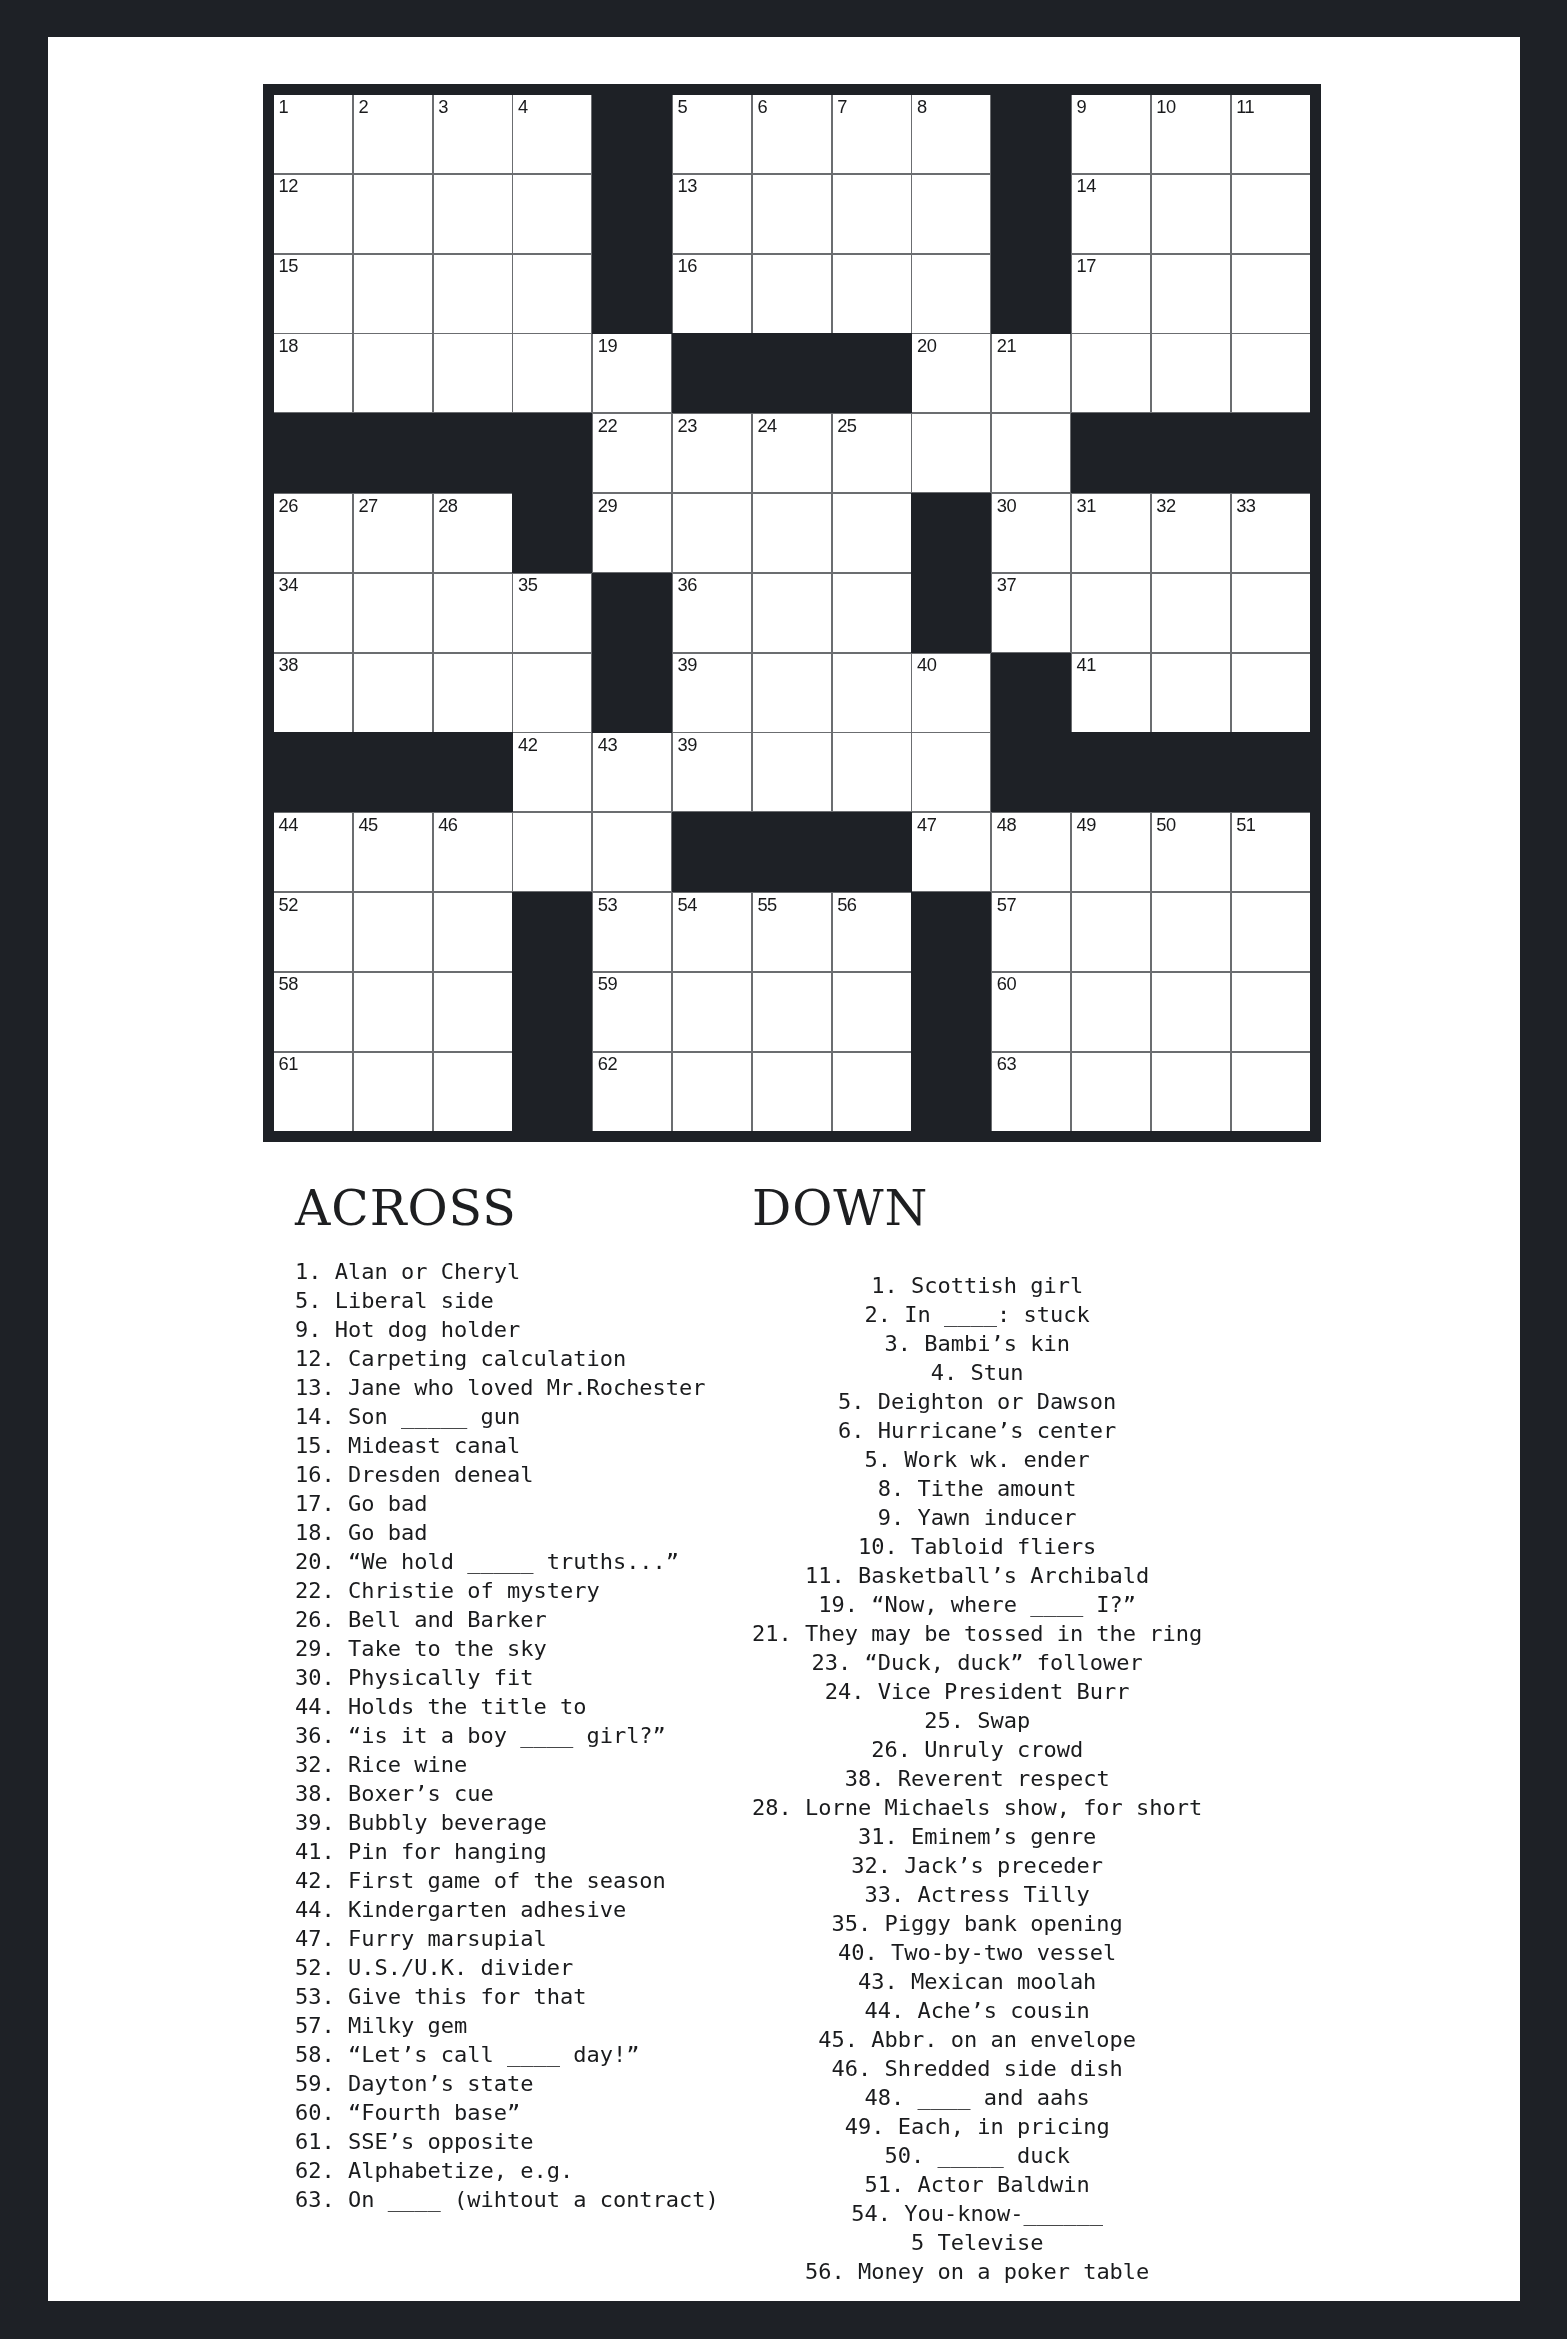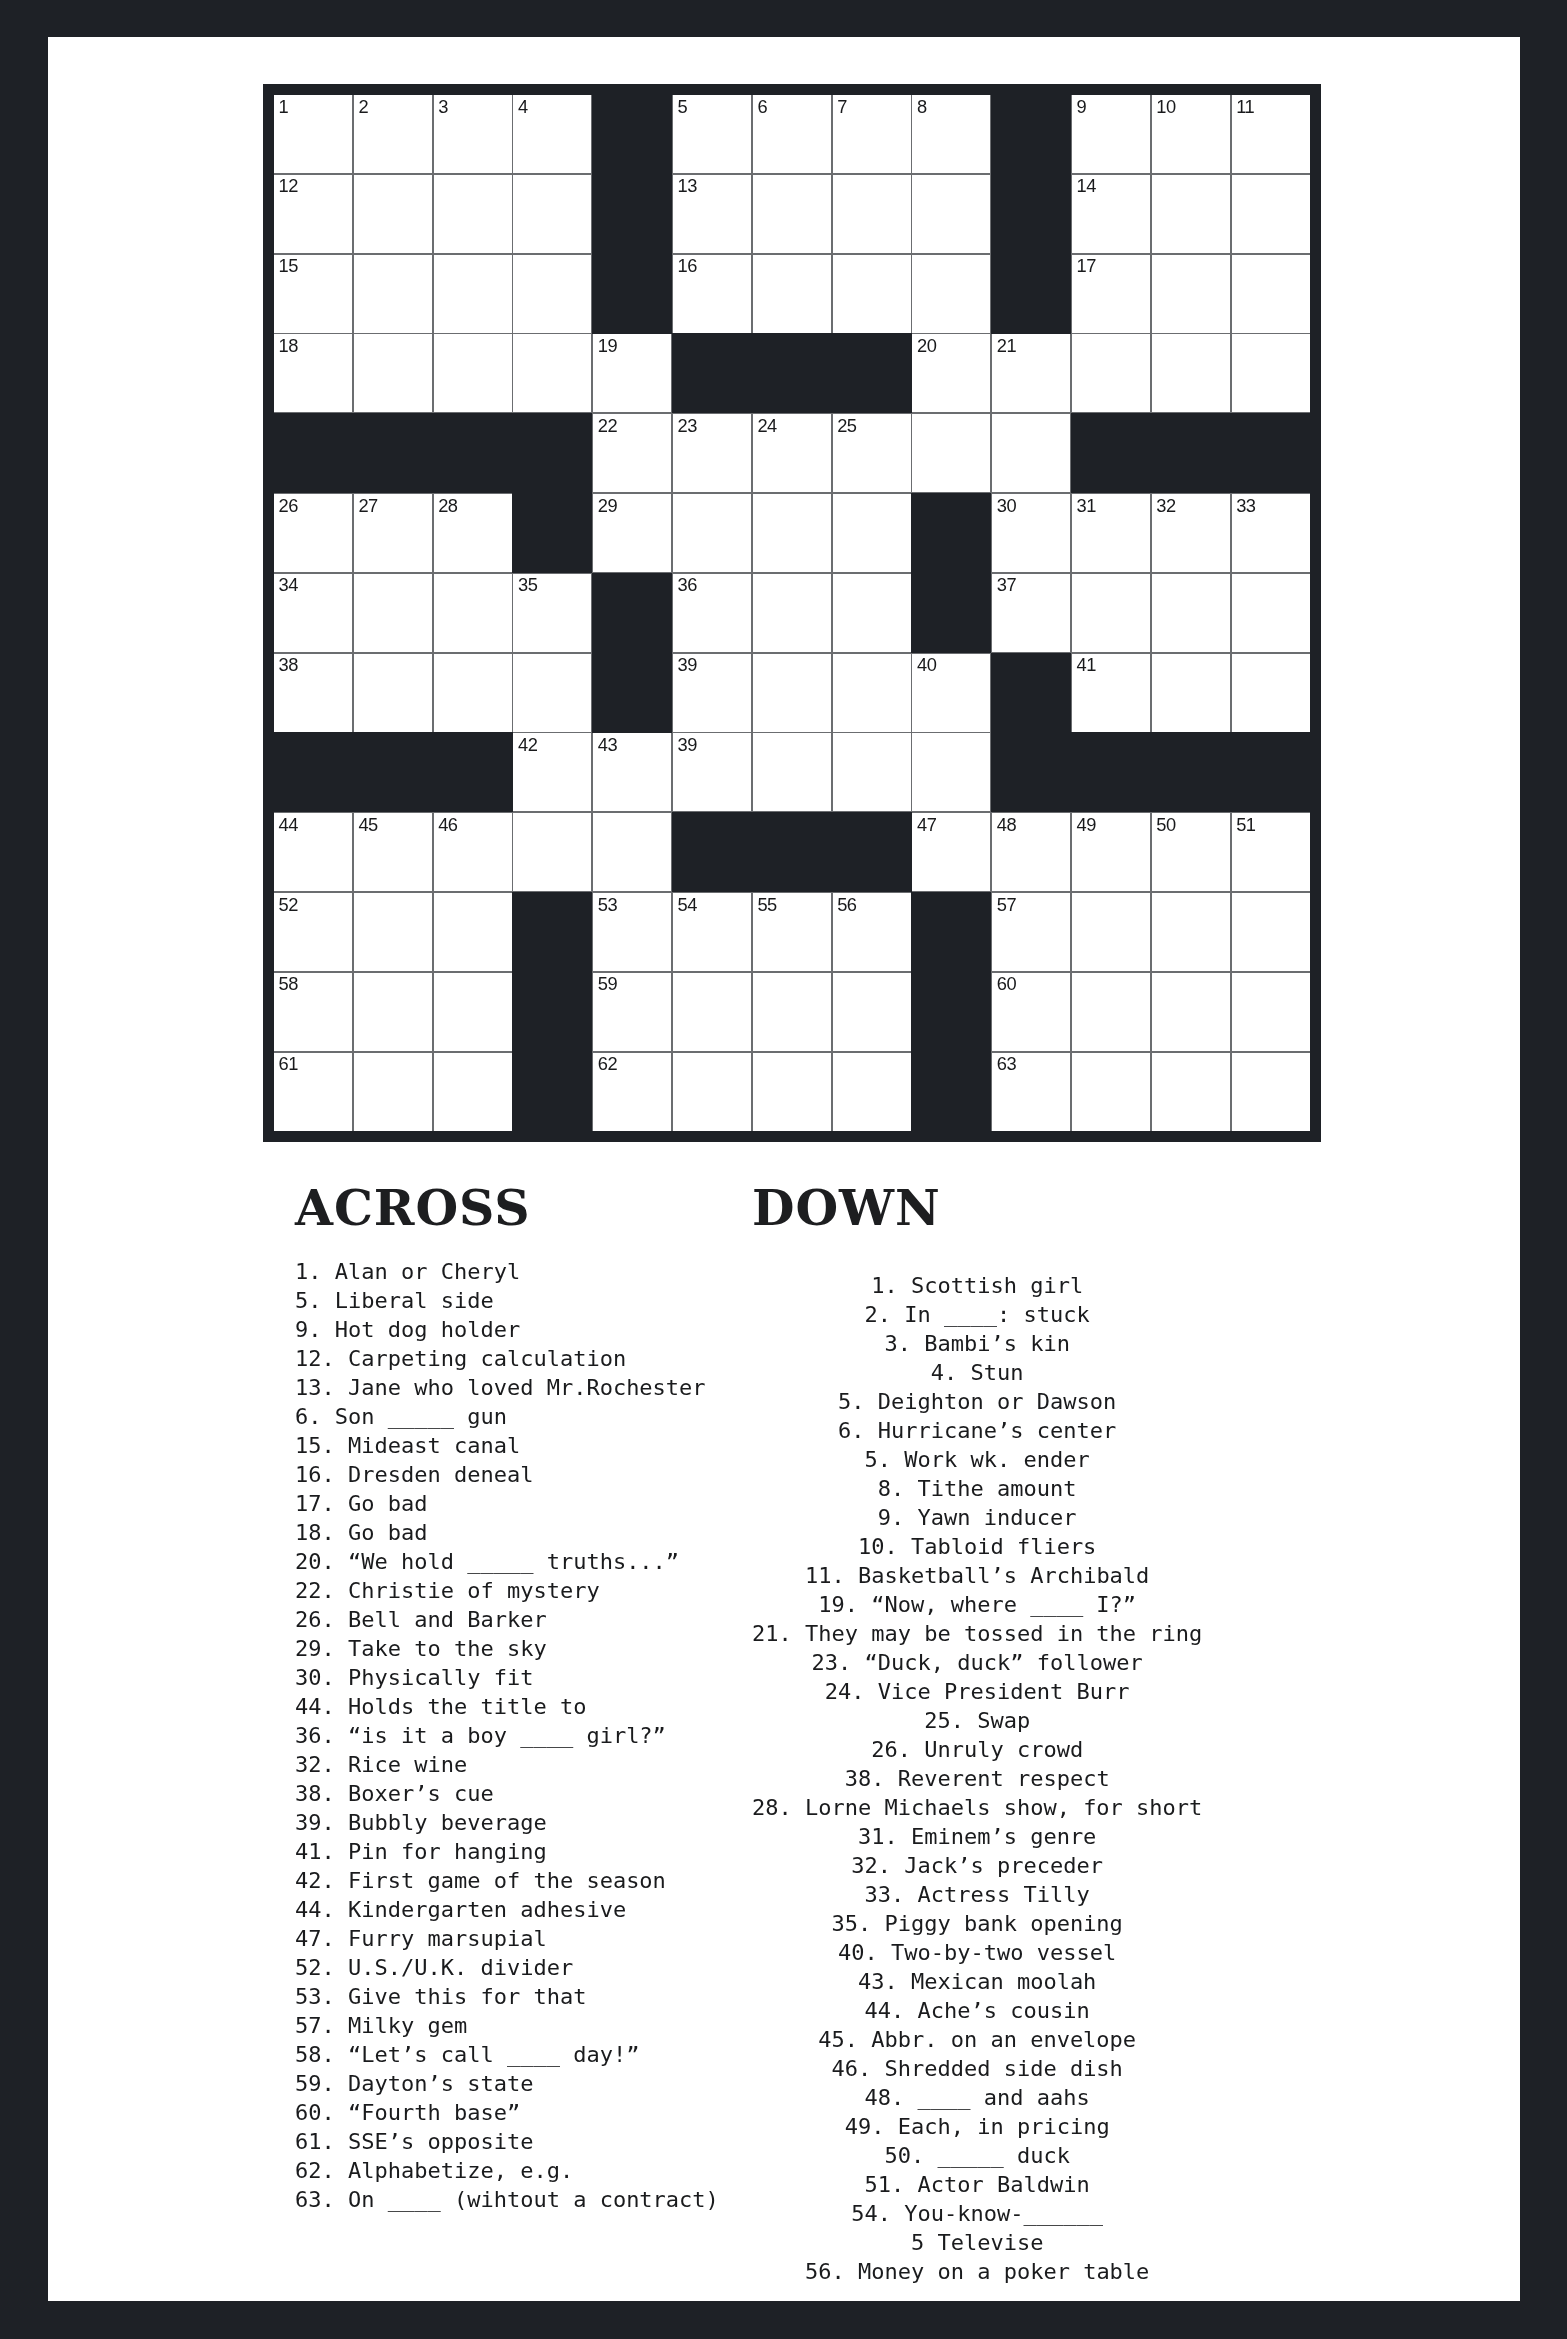--- a/index.html
+++ b/index.html
@@ -32,21 +32,21 @@
   .cell .num{
     position:absolute;top:2.7px;left:4.6px;
     font:18.3px/1 "Liberation Sans","DejaVu Sans",sans-serif;
     color:#191a1c;letter-spacing:-0.5px;
   }
   
   .clues{position:absolute;color:#1a1b1d;}
   .clues .clues-title{
     margin:0;
     font-family:"DejaVu Serif","Liberation Serif",serif;
-    font-weight:bold;
+    font-weight:normal;
     font-size:49px;line-height:1;
     letter-spacing:0.9px;
     color:#1d1e20;
   }
   .clue-list{margin:0;padding:0;}
   .clue-line{
     font:22px/29px "DejaVu Sans Mono","Liberation Mono",monospace;
     white-space:pre;
     color:#1a1b1d;
   }
@@ -362,21 +362,21 @@
     </div>
 
   <div class="clues across">
     <h2 class="clues-title">ACROSS</h2>
     <div class="clue-list" id="across-list">
         <div class="clue-line">1. Alan or Cheryl</div>
         <div class="clue-line">5. Liberal side</div>
         <div class="clue-line">9. Hot dog holder</div>
         <div class="clue-line">12. Carpeting calculation</div>
         <div class="clue-line">13. Jane who loved Mr.Rochester</div>
-        <div class="clue-line">6. Son _____ gun</div>
+        <div class="clue-line">14. Son _____ gun</div>
         <div class="clue-line">15. Mideast canal</div>
         <div class="clue-line">16. Dresden deneal</div>
         <div class="clue-line">17. Go bad</div>
         <div class="clue-line">18. Go bad</div>
         <div class="clue-line">20. “We hold _____ truths...”</div>
         <div class="clue-line">22. Christie of mystery</div>
         <div class="clue-line">26. Bell and Barker</div>
         <div class="clue-line">29. Take to the sky</div>
         <div class="clue-line">30. Physically fit</div>
         <div class="clue-line">44. Holds the title to</div>

